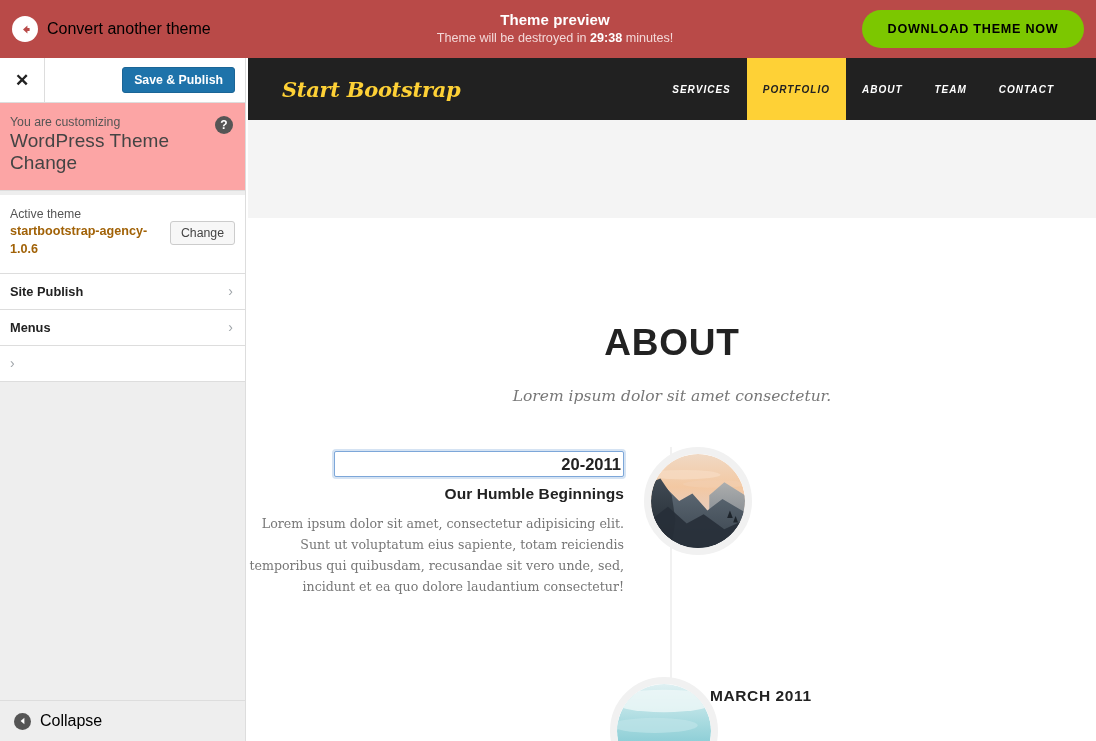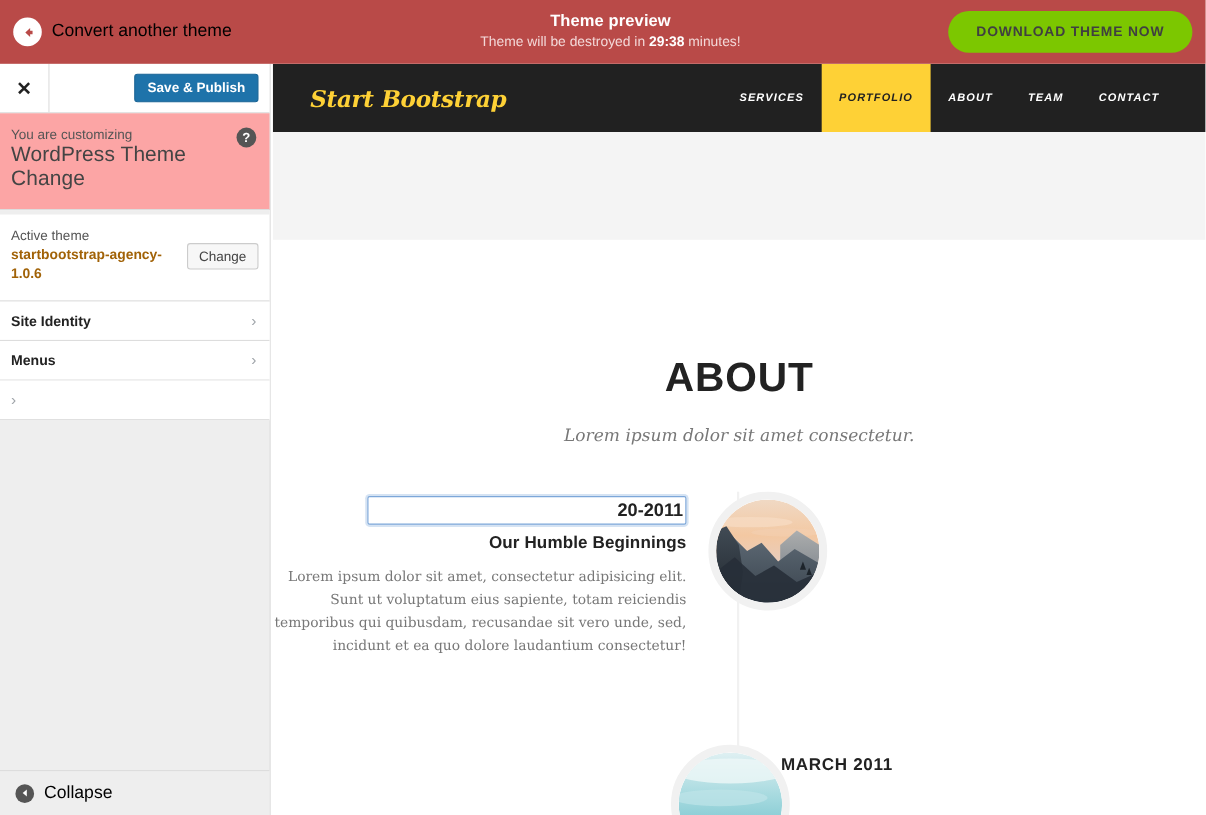--- a/index.html
+++ b/index.html
@@ -51,21 +51,21 @@
     font-size: 12.6px;
     margin-top: 2px;
   }
   .tp-sub b { color: #ffffff; font-weight: bold; }
   .topbar-right {
     width: 246px;
     display: flex; align-items: center; justify-content: center;
   }
   .dl-btn {
     background: #7cc700;
-    color: #404040;
+    color: #000000;
     border: none;
     border-radius: 24px;
     font-family: "Liberation Sans", sans-serif;
     font-size: 12.6px;
     font-weight: bold;
     letter-spacing: .75px;
     padding: 12px 26px;
     cursor: pointer;
     white-space: nowrap;
   }
@@ -397,21 +397,21 @@
   </div>
 
   <div class="sb-theme-block">
     <div class="sb-active-label">Active theme</div>
     <div class="sb-theme-name">startbootstrap-agency-1.0.6</div>
     <button class="sb-change-btn">Change</button>
   </div>
 
   <div class="sb-sections">
     <div class="sb-section">
-      <span class="sb-section-label">Site Identity</span>
+      <span class="sb-section-label">Site Publish</span>
       <span class="chev">›</span>
     </div>
     <div class="sb-section">
       <span class="sb-section-label">Menus</span>
       <span class="chev">›</span>
     </div>
     <div class="sb-section">
       <span class="chev">›</span>
     </div>
   </div>

